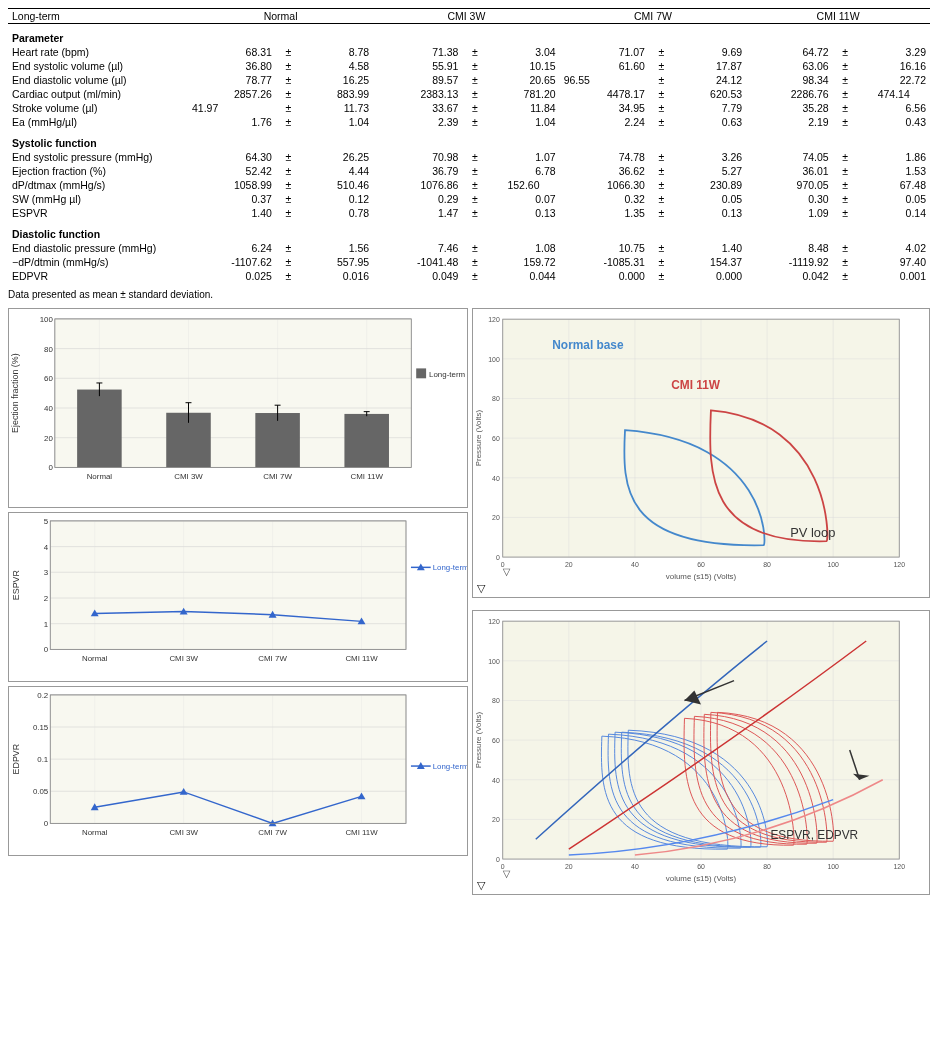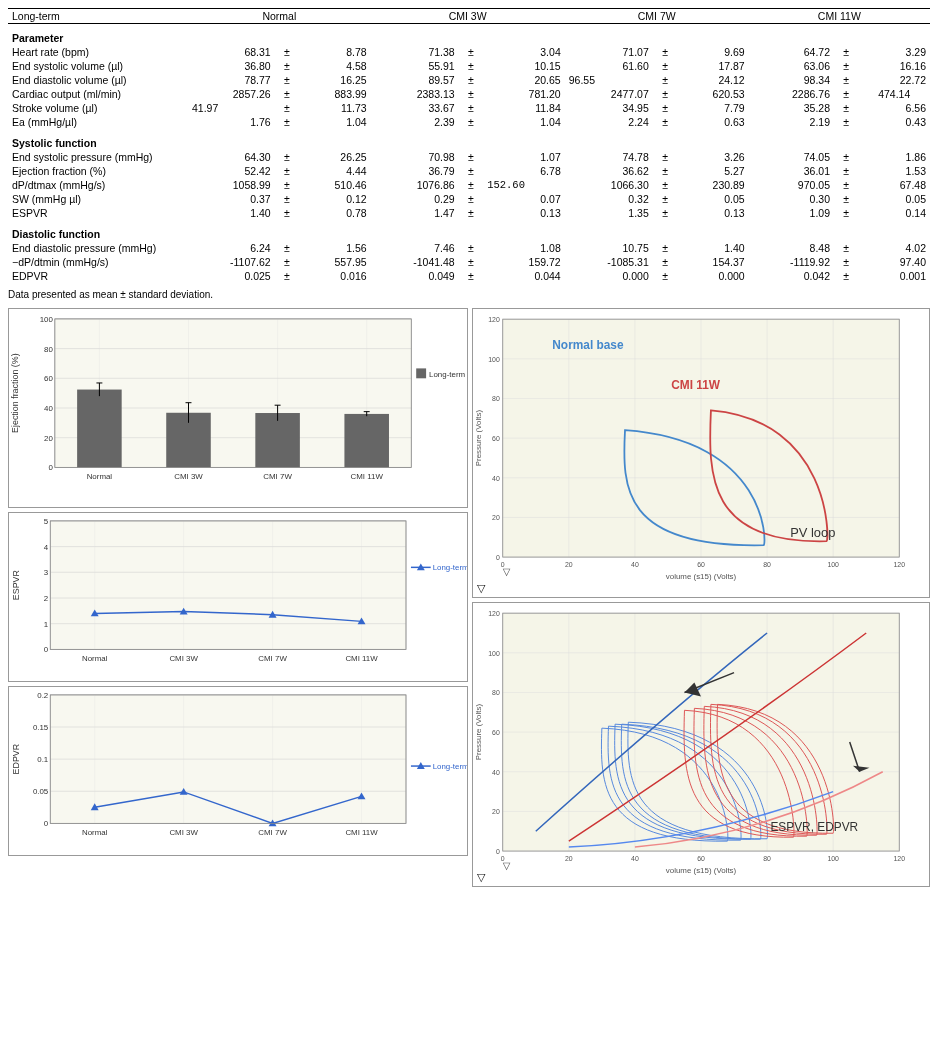--- a/index.html
+++ b/index.html
@@ -9,21 +9,21 @@
     
     table { width: 100%; border-collapse: collapse; margin-bottom: 6px; }
     td, th { padding: 1px 4px; font-size: 10.5px; }
     .section-header { font-weight: bold; padding-top: 8px; }
     .col-header { text-align: center; font-size: 10.5px; }
     .border-top td { border-top: 1px solid #000; }
     
     
     .bottom-section { display: flex; gap: 4px; margin-top: 8px; }
     .left-charts { display: flex; flex-direction: column; gap: 4px; width: 460px; flex-shrink: 0; }
-    .right-charts { display: flex; flex-direction: column; gap: 4px; flex: 1; }
+    .right-charts { display: flex; flex-direction: column; gap: 12px; flex: 1; }
     
     
     .chart-box { border: 1px solid #999; position: relative; background: #fff; }
     .chart-ejection { height: 200px; }
     .chart-espvr { height: 170px; }
     .chart-edpvr { height: 170px; }
     .chart-pv-loop { height: 290px; }
     .chart-espvr-edpvr { height: 285px; }
     
     .data-note { font-size: 10px; margin-bottom: 4px; }
@@ -93,21 +93,21 @@
           <td style="text-align: right;">22.72</td>
         </tr>
         <tr>
           <td style="padding-left: 4px;">Cardiac output (ml/min)</td>
           <td style="text-align: right;">2857.26</td>
           <td style="text-align: center;">±</td>
           <td style="text-align: right;">883.99</td>
           <td style="text-align: right;">2383.13</td>
           <td style="text-align: center;">±</td>
           <td style="text-align: right;">781.20</td>
-          <td style="text-align: right;">2477.07</td>
+          <td style="text-align: right;">4478.17</td>
           <td style="text-align: center;">±</td>
           <td style="text-align: right;">620.53</td>
           <td style="text-align: right;">2286.76</td>
           <td style="text-align: center;">±</td>
           <td style="text-align: center;">474.14</td>
         </tr>
         <tr>
           <td style="padding-left: 4px;">Stroke volume (µl)</td>
           <td style="text-align: left;">41.97</td>
           <td style="text-align: center;">±</td>
@@ -170,21 +170,21 @@
           <td style="text-align: center;">±</td>
           <td style="text-align: right;">1.53</td>
         </tr>
         <tr>
           <td style="padding-left: 4px;">dP/dtmax (mmHg/s)</td>
           <td style="text-align: right;">1058.99</td>
           <td style="text-align: center;">±</td>
           <td style="text-align: right;">510.46</td>
           <td style="text-align: right;">1076.86</td>
           <td style="text-align: center;">±</td>
-          <td style="text-align: left; font-family: Liberation Mono, monospace;">152.60</td>
+          <td style="text-align: center;">152.60</td>
           <td style="text-align: right;">1066.30</td>
           <td style="text-align: center;">±</td>
           <td style="text-align: right;">230.89</td>
           <td style="text-align: right;">970.05</td>
           <td style="text-align: center;">±</td>
           <td style="text-align: right;">67.48</td>
         </tr>
         <tr>
           <td style="padding-left: 4px;">SW (mmHg µl)</td>
           <td style="text-align: right;">0.37</td>

